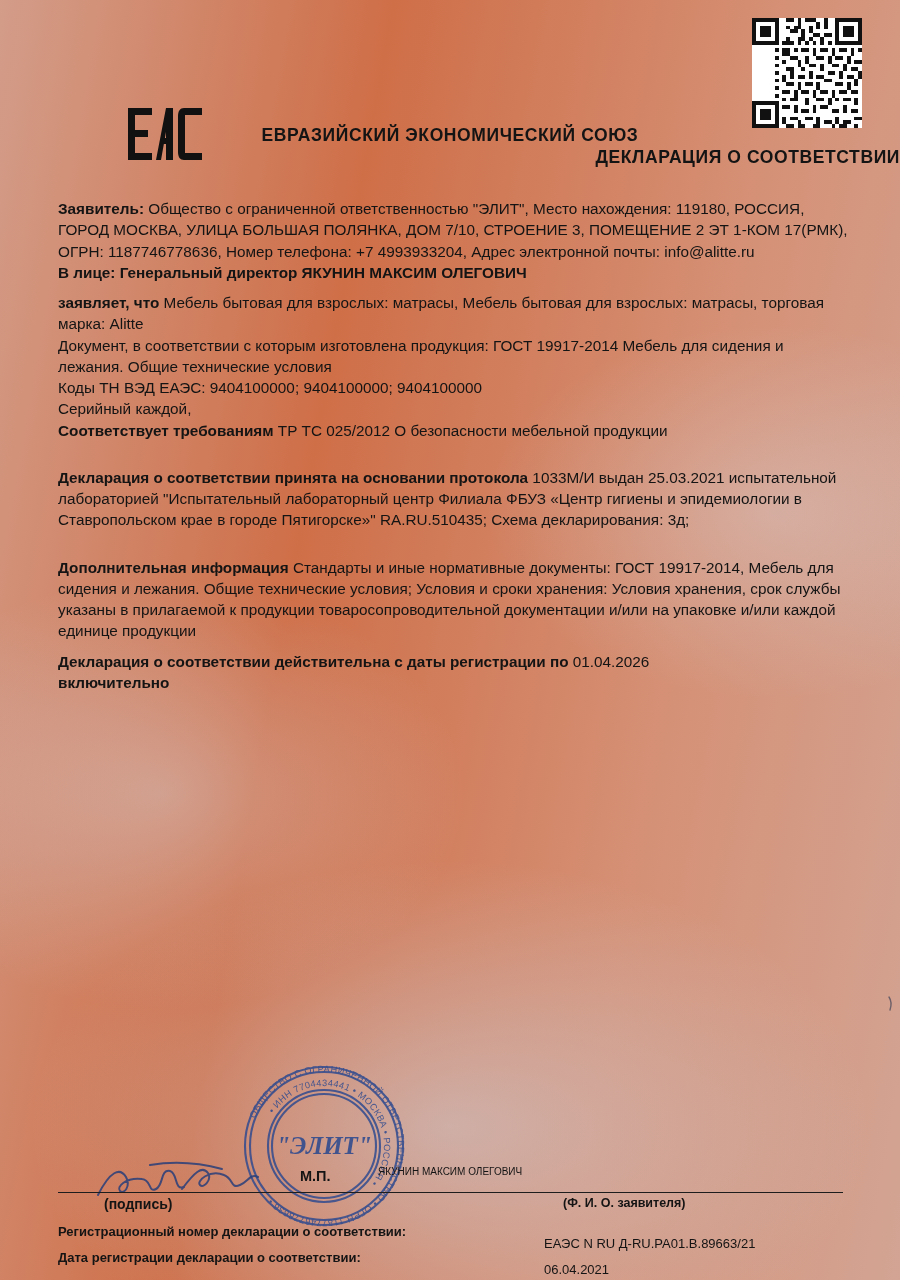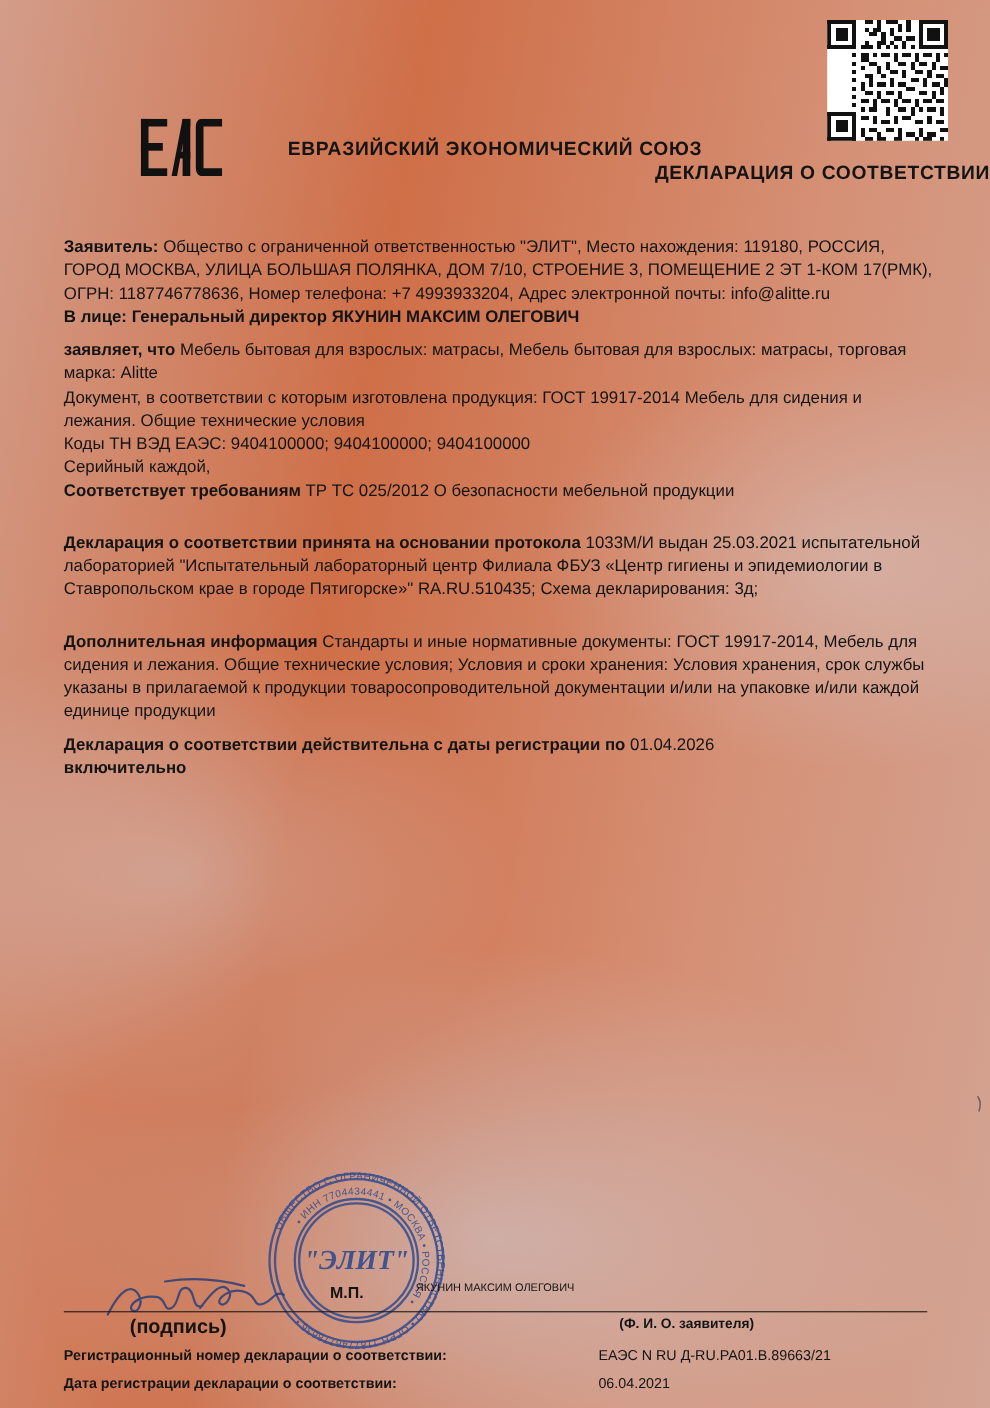--- a/index.html
+++ b/index.html
@@ -74,21 +74,20 @@
   }
 
   
   .body {
     position: absolute;
     left: 58px;
     top: 198px;
     width: 790px;
     font-size: 15.3px;
     line-height: 1.39;
-    margin-top: 16px;
   }
   .body p { margin: 0 0 0 0; }
   .b { font-weight: bold; }
   .gap { height: 9px; }
   .gap-lg { height: 26px; }
 
   
   .stamp {
     position: absolute;
     left: 236px;
@@ -130,44 +129,44 @@
   }
   .sig-line {
     position: absolute;
     left: 58px;
     top: 1192px;
     width: 785px;
     border-top: 1.4px solid #1d1d1d;
   }
   .sig-cap-left {
     position: absolute;
-    left: 118px;
+    left: 104px;
     top: 1196px;
-    font-size: 18px;
+    font-size: 14px;
     font-weight: bold;
     text-align: center;
   }
   .sig-cap-right {
     position: absolute;
     left: 534px;
     top: 1196px;
     font-size: 12.5px;
     font-weight: bold;
     margin-left: 29px;
   }
   .reg-row {
     position: absolute;
     left: 58px;
     font-size: 13px;
     font-weight: bold;
   }
   .reg-row .val {
     position: absolute;
     left: 486px;
-    top: 0;
+    top: 12px;
     font-weight: normal;
     white-space: nowrap;
   }
   .reg-num { top: 1224px; }
   .reg-date { top: 1250px; }
 </style>
 </head>
 <body>
 
 <div class="page">

